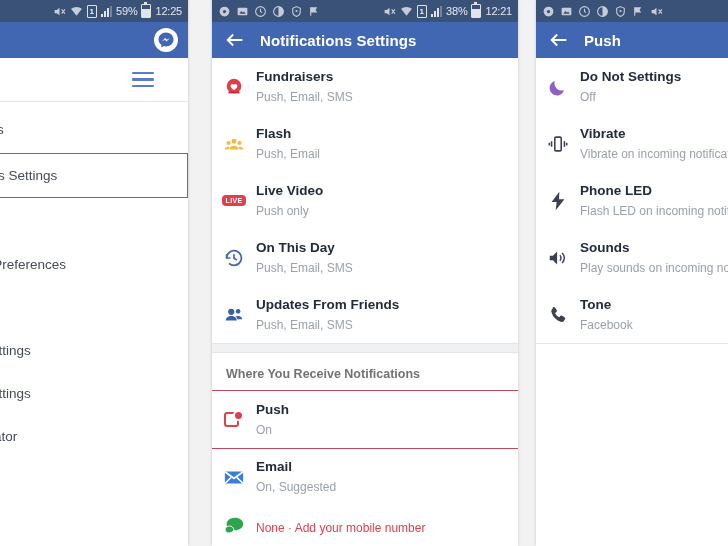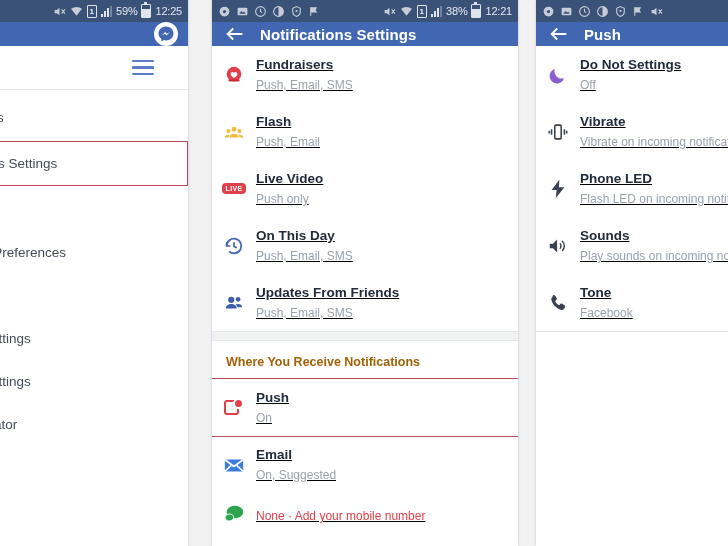--- a/index.html
+++ b/index.html
@@ -26,35 +26,35 @@
   .sb-txt{font-size:11px;color:#e4e8f0;letter-spacing:-.2px;}
   .sb-simbox{border:1.3px solid #dfe3ea;border-radius:1px;font-size:8px;line-height:9px;
              padding:1px 2px;color:#eef1f6;font-weight:bold;}
   .batt{width:8px;height:12px;border:1.3px solid #dfe3ea;border-radius:1px;position:relative;}
   .batt:before{content:"";position:absolute;top:-3px;left:2px;width:3px;height:2px;background:#dfe3ea;}
   .batt i{position:absolute;left:0;right:0;bottom:0;height:65%;background:#dfe3ea;display:block;}
   .signal{display:flex;align-items:flex-end;gap:1px;height:11px;}
   .signal span{width:2px;background:#dfe3ea;display:block;}
 
   
-  .appbar{height:24px;background:#4267b2;display:flex;align-items:center;
+  .appbar{height:36px;background:#4267b2;display:flex;align-items:center;
           padding:0 12px;box-sizing:border-box;color:#fff;}
   .appbar .back{width:22px;height:22px;margin-right:14px;flex:0 0 auto;}
   .appbar .title{font-size:15px;font-weight:bold;letter-spacing:.1px;white-space:nowrap;}
 
   
   .list{background:#fff;}
   .row{display:flex;align-items:center;padding:10px 0 10px 0;position:relative;}
   .row .ic{width:44px;flex:0 0 44px;display:flex;align-items:center;justify-content:center;}
-  .row .txt{min-width:0;text-decoration:underline;}
+  .row .txt{min-width:0;}
   .row .t1{font-size:13.5px;color:#222b3a;font-weight:bold;line-height:17px;white-space:nowrap;}
   .row .t2{font-size:12px;color:#9aa1ab;line-height:16px;margin-top:4px;white-space:nowrap;}
   .row .t2.red{color:#e0404b;text-align:right;}
   .sec-sep{height:8px;background:#f0f1f3;border-top:1px solid #e3e5e9;border-bottom:1px solid #e3e5e9;}
-  .sec-head{font-size:12.5px;color:#a16207;font-weight:bold;padding:14px 0 10px 14px;}
+  .sec-head{font-size:12.5px;color:#737373;font-weight:bold;padding:14px 0 10px 14px;}
   .hl{outline:1.6px solid #c0475a;outline-offset:0;}
 
   
   #p1{left:-52px;width:240px;}
   #p1 .appbar{justify-content:flex-end;padding-right:10px;}
   .msgr{width:24px;height:24px;border-radius:50%;background:#fff;display:flex;
         align-items:center;justify-content:center;}
   .toolbar2{height:44px;background:#fff;border-bottom:1px solid #e4e6ea;
             display:flex;align-items:center;justify-content:space-between;padding:0 34px;box-sizing:border-box;}
   .hamb{display:flex;flex-direction:column;gap:4px;}

